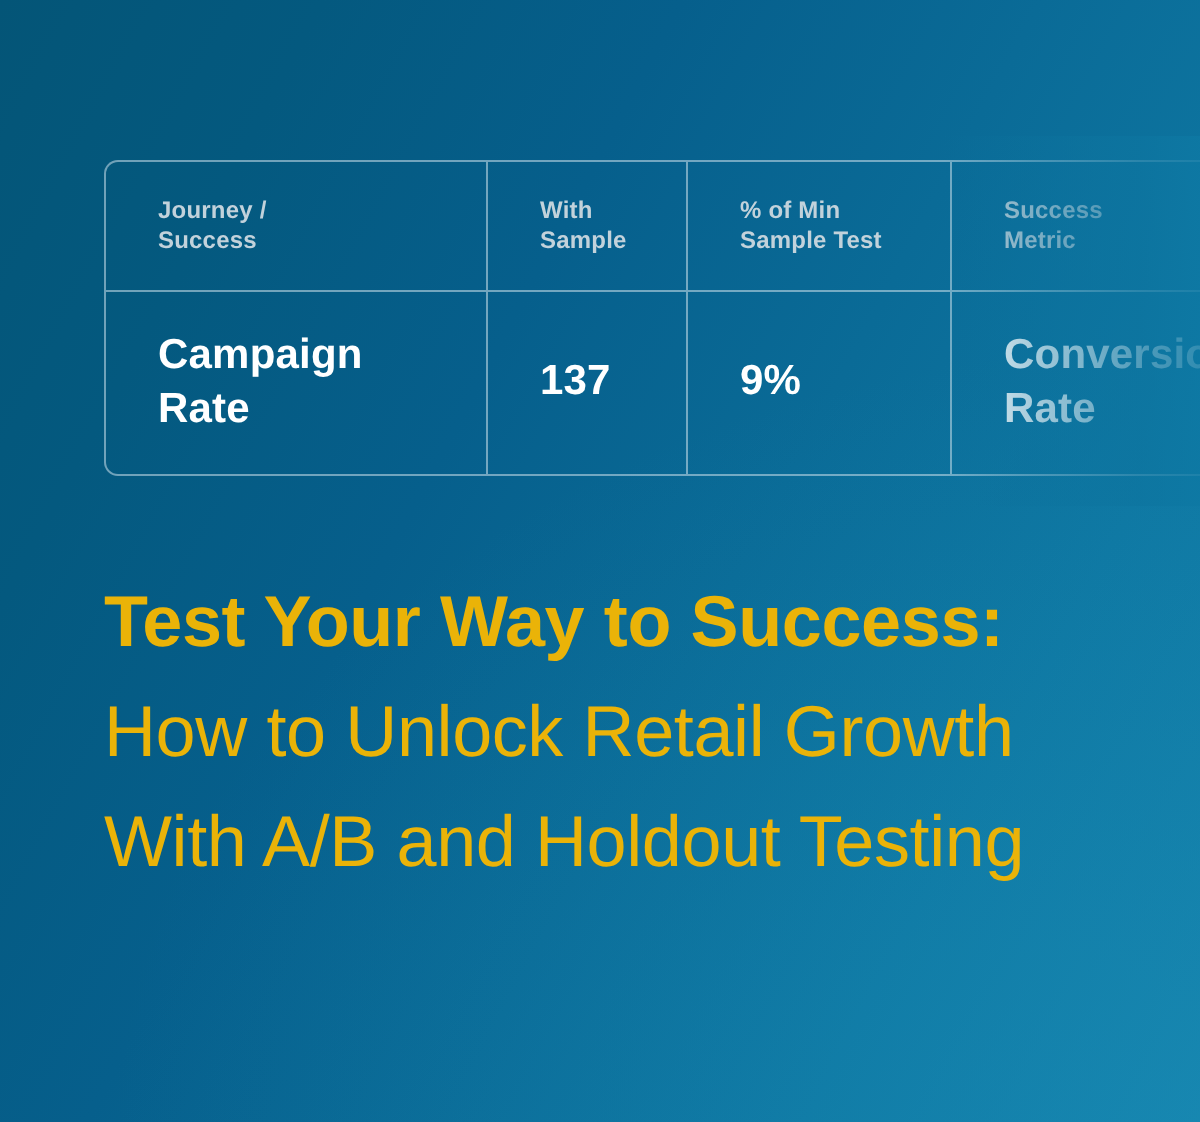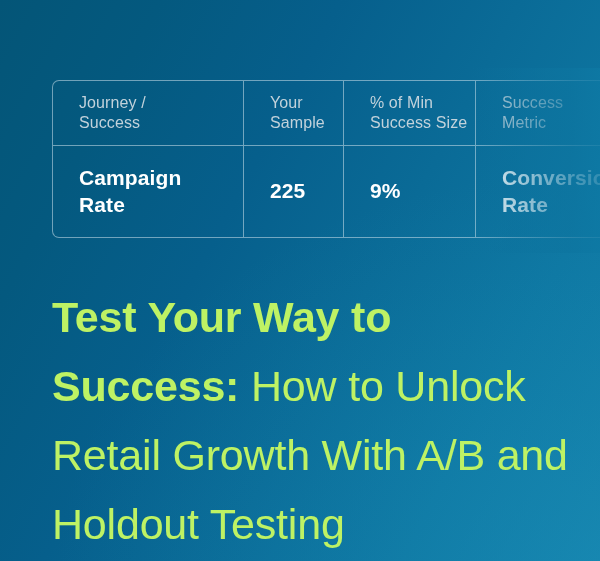--- a/index.html
+++ b/index.html
@@ -69,22 +69,22 @@
     border-left:1px solid rgba(205,225,235,0.55);
     border-bottom:1px solid rgba(205,225,235,0.55);
     border-top-left-radius:7px;
     border-bottom-left-radius:7px;
   }
 
   .table thead th {
     height:65px;
     border-bottom:1px solid rgba(205,225,235,0.55);
     color:#c2d2db;
-    font-size:16px;
-    font-weight:400;
+    font-size:12px;
+    font-weight:700;
     line-height:1.28;
     letter-spacing:0.1px;
   }
 
   .table tbody td {
     height:91px;
     color:#ffffff;
     font-size:21px;
     font-weight:700;
     line-height:1.28;
@@ -114,23 +114,23 @@
       rgba(14,122,165,0.92) 76%,
       rgba(15,126,169,1) 100%);
   }
 
   
   .headline {
     position:absolute;
     left:52px;
     top:283px;
     width:520px;
-    color:#bef264;
-    font-size:43px;
-    line-height:69px;
+    color:#eab308;
+    font-size:36px;
+    line-height:55px;
     font-weight:300;
     letter-spacing:-0.2px;
   }
   .headline .lead {
     font-weight:700;
   }
 </style>
 </head>
 <body>
 
@@ -147,41 +147,41 @@
       <col class="col-metric">
     </colgroup>
 
     <thead>
       <tr>
         <th>
           <span class="cell-line">Journey /</span>
           <span class="cell-line">Success</span>
         </th>
         <th>
-          <span class="cell-line">Your</span>
+          <span class="cell-line">With</span>
           <span class="cell-line">Sample</span>
         </th>
         <th>
           <span class="cell-line">% of Min</span>
-          <span class="cell-line">Success Size</span>
+          <span class="cell-line">Sample Test</span>
         </th>
         <th>
           <span class="cell-line">Success</span>
           <span class="cell-line">Metric</span>
         </th>
       </tr>
     </thead>
 
     <tbody>
       <tr>
         <td>
           <span class="cell-line">Campaign</span>
           <span class="cell-line">Rate</span>
         </td>
-        <td>225</td>
+        <td>137</td>
         <td>9%</td>
         <td>
           <span class="cell-line">Conversion</span>
           <span class="cell-line">Rate</span>
         </td>
       </tr>
     </tbody>
   </table>
 
   <div class="fade"></div>

